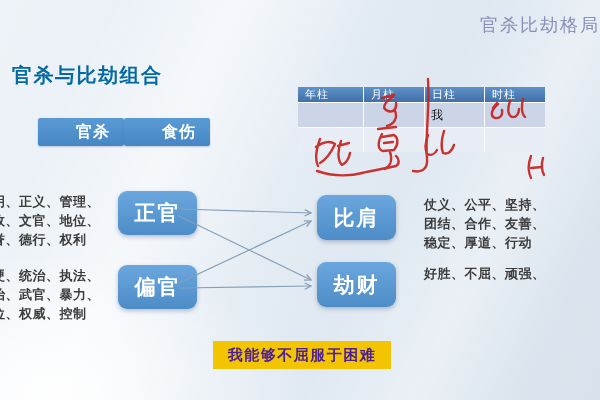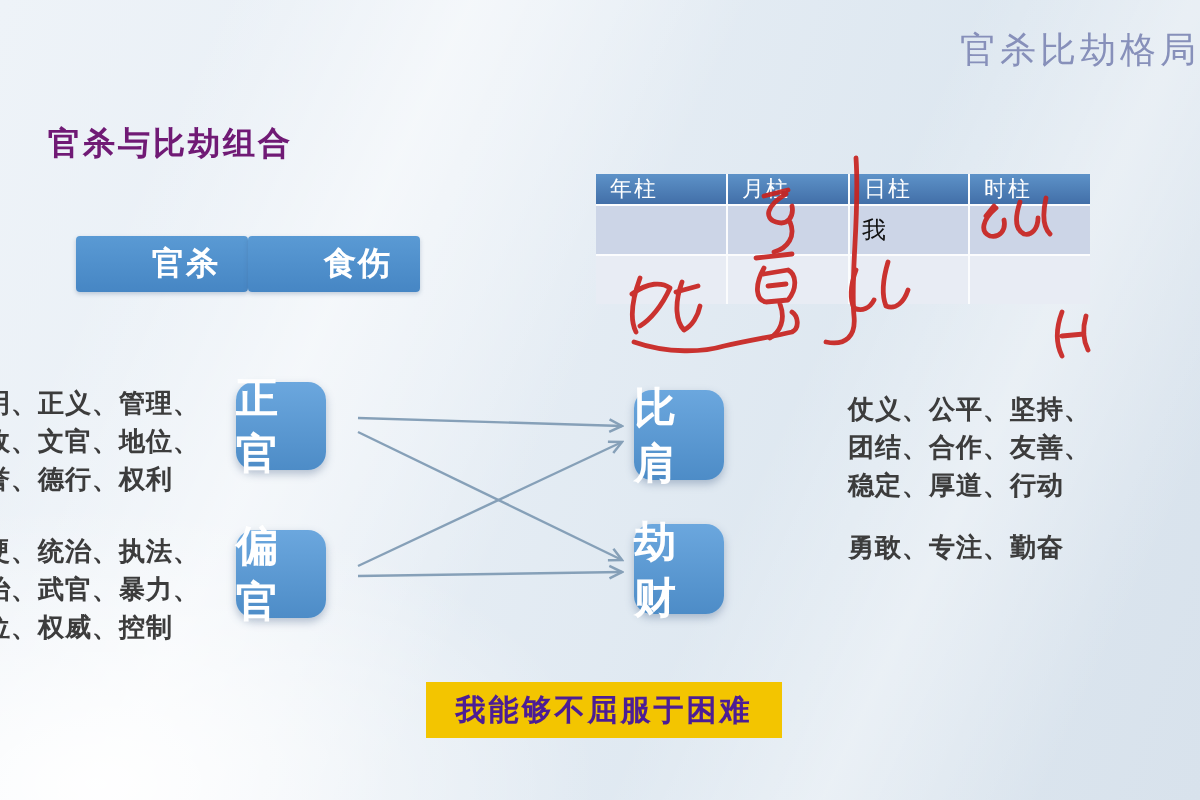--- a/index.html
+++ b/index.html
@@ -12,22 +12,22 @@
     position:absolute;inset:0;pointer-events:none;
     background:
       radial-gradient(60% 50% at 8% 98%, rgba(255,255,255,.95) 0%, rgba(255,255,255,0) 70%),
       linear-gradient(115deg, rgba(255,255,255,0) 14%, rgba(255,255,255,.55) 30%, rgba(255,255,255,0) 48%, rgba(255,255,255,0) 62%, rgba(255,255,255,.4) 76%, rgba(255,255,255,0) 90%);
   }
   .title{
     position:absolute;top:13px;left:0;width:100%;text-align:right;
     font-size:18px;letter-spacing:2px;color:#8790ba;font-weight:500;
   }
   .heading{
-    position:absolute;left:24px;top:62px;
-    font-size:16px;font-weight:bold;color:#701a75;letter-spacing:1.5px;
+    position:absolute;left:12px;top:62px;
+    font-size:20px;font-weight:bold;color:#0369a1;letter-spacing:1.5px;
   }
   .chip{
     position:absolute;width:62px;height:28px;top:118px;
     background:linear-gradient(180deg,#5a9ad4,#4686c4);
     color:#fff;font-size:16px;font-weight:bold;letter-spacing:1px;
     display:flex;align-items:center;justify-content:center;border-radius:2px;
     box-shadow:0 1px 2px rgba(70,100,140,.3);
     padding-left:24px;
   }
   .chip-1{left:38px}.chip-2{left:124px}
@@ -39,21 +39,21 @@
   }
   .pillar-table .th{
     background:linear-gradient(180deg,#5d92c8,#426fa8);
     color:#fff;font-size:11px;font-weight:normal;
     display:flex;align-items:center;padding-left:7px;letter-spacing:1px;
   }
   .pillar-table .td{font-size:12px;color:#111;display:flex;align-items:center;padding-left:6px;}
   .pillar-table .r1{background:#ccd5e7;}
   .pillar-table .r2{background:#e8ecf4;}
   .node{
-    position:absolute;width:45px;height:44px;border-radius:9px;
+    position:absolute;width:79px;height:44px;border-radius:9px;
     background:linear-gradient(180deg,#6ba7de,#4d8cc7);
     color:#fff;font-size:21px;font-weight:bold;letter-spacing:2px;
     display:flex;align-items:center;justify-content:center;
     box-shadow:0 2px 4px rgba(60,90,130,.35);
   }
   .node-zg{left:118px;top:191px}
   .node-pg{left:118px;top:265px}
   .node-bj{left:317px;top:195px;height:45px}
   .node-jc{left:317px;top:262px;height:45px}
   .traits{
@@ -106,21 +106,21 @@
   <div>硬、统治、执法、</div>
   <div>治、武官、暴力、</div>
   <div>位、权威、控制</div>
 </div>
 <div class="traits traits-bj">
   <div>仗义、公平、坚持、</div>
   <div>团结、合作、友善、</div>
   <div>稳定、厚道、行动</div>
 </div>
 <div class="traits traits-jc">
-  <div>勇敢、专注、勤奋</div>
+  <div>好胜、不屈、顽强、</div>
 </div>
 
 <div class="node node-zg">正官</div>
 <div class="node node-pg">偏官</div>
 <div class="node node-bj">比肩</div>
 <div class="node node-jc">劫财</div>
 
 <div class="callout">我能够不屈服于困难</div>
 
 <svg class="overlay" width="600" height="400" viewBox="0 0 600 400">

